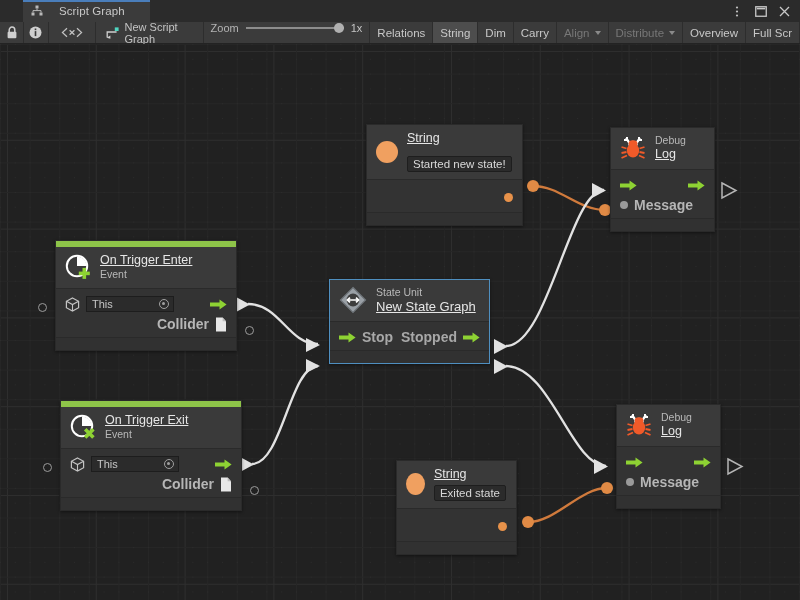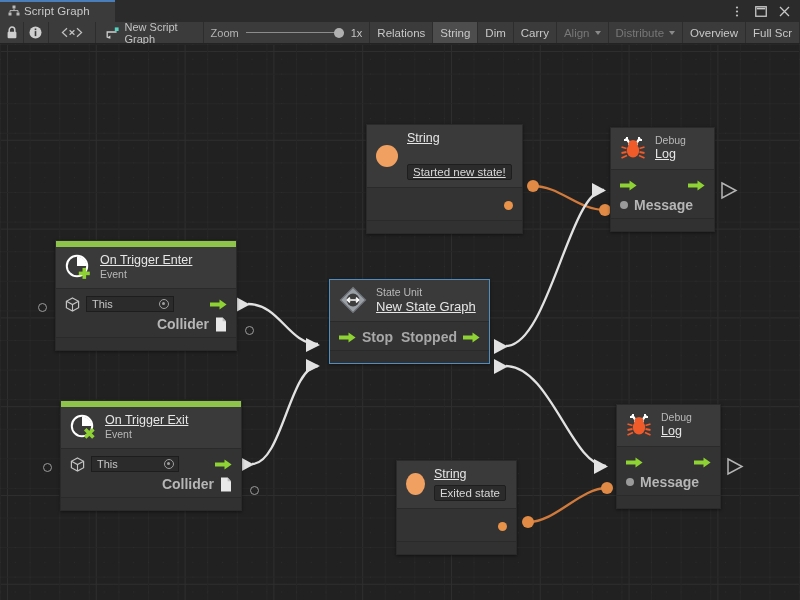--- a/index.html
+++ b/index.html
@@ -13,25 +13,26 @@
   #app { position: relative; width: 800px; height: 600px; }
 
   
   .titlebar {
     position: absolute; top: 0; left: 0; width: 800px; height: 22px;
     background: #2b2b2b;
     display: flex; align-items: stretch;
   }
   .tab {
     position: relative;
-    display: flex; align-items: center; gap: 4px;
+    display: flex; align-items: center; gap: 16px;
     padding: 0 25px 0 8px;
     background: #3b3b3b;
     height: 22px;
     min-width: 110px;
+    margin-left: 23px;
   }
   .tab::before {
     content: ""; position: absolute; left: 0; right: 0; top: 0; height: 2px;
     background: #4a7ebb;
   }
   .tab-label {
     color: #c8c8c8; font-size: 11.5px; letter-spacing: 0.1px;
   }
   .tab-icon { width: 12px; height: 12px; display:block; }
   .titlebar-spacer { flex: 1; }
@@ -50,21 +51,21 @@
     border-right: 1px solid #2d2d2d;
   }
   .tb-icon-btn.wide { width: 58px; }
   .tb-graphname {
     display: flex; align-items: center; gap: 6px;
     padding: 0 12px 0 10px;
     border-right: 1px solid #2d2d2d;
   }
   .tb-graphname .gl-text { color: #c4c4c4; font-size: 11px; }
   .tb-zoom {
-    display: flex; align-items: center; gap: 7px;
+    display: flex; gap: 7px;
     padding: 0 7px;
     border-right: 1px solid #2d2d2d;
   }
   .tb-zoom .z-label { color: #b4b4b4; font-size: 11px; }
   .slider { position: relative; width: 98px; height: 12px; display:flex; align-items:center;}
   .slider .track { width: 100%; height: 1.5px; background: #8c8c8c; }
   .slider .knob {
     position: absolute; right: 0px; top: 1px;
     width: 10px; height: 10px; border-radius: 50%;
     background: #b0b0b0;
@@ -336,21 +337,21 @@
       <g>
         <path d="M728,415 L742,422.5 L728,430 Z" fill="none" stroke="#b5b5b5" stroke-width="1.5"></path>
       </g>
     </svg>
 
     <div class="node" style="left:366px; top:80px; width:157px;">
       <div class="head">
         <span class="bigdot-orange"></span>
         <div class="head-texts">
           <span class="head-title">String</span>
-          <span class="txtfield" style="margin-top:18px;text-decoration:underline;">Started new state!</span>
+          <span class="txtfield" style="margin-top:10px;">Started new state!</span>
         </div>
       </div>
       <div class="body">
         <div class="row" style="justify-content:flex-end; min-height:24px;">
           <span class="dot-orange"></span>
         </div>
       </div>
       <div class="footer"></div>
     </div>
 

